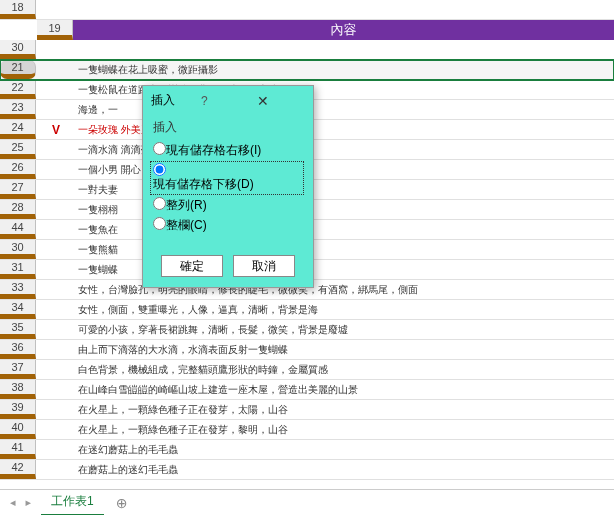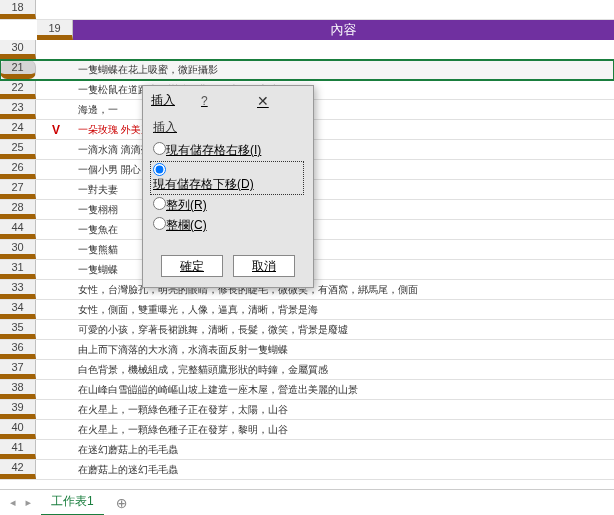--- a/index.html
+++ b/index.html
@@ -7,21 +7,21 @@
 .grid { position: relative; }
 .header-row { display: flex; height: 20px; background: #7030a0; color: #fff; margin-left: 37px; }
 .row { display: flex; height: 20px; border-bottom: 1px solid #e0e0e0; align-items: center; }
 .row-head { width: 36px; height: 100%; background: #f0f0f0; border-right: 1px solid #c0c0c0; border-bottom: 5px solid #a16207; display: flex; align-items: center; justify-content: center; color: #444; font-size: 11px; }
 .row-head.sel { background: #d5d5d5; border-radius: 7px; }
 .col-v { width: 40px; display: flex; align-items: center; justify-content: center; color: #c00; font-weight: bold; }
 .col-content { flex: 1; padding-left: 2px; color: #333; overflow: hidden; white-space: nowrap; font-size: 10px; }
 .header-content { flex: 1; text-align: center; line-height: 20px; font-size: 13px; }
 .highlight-row .col-content { color: #c00; }
 .selected-row { outline: 2px solid #1a7e3e; outline-offset: -1px; background: #f5f5f5; }
-.dialog { position: absolute; left: 142px; top: 85px; width: 172px; background: #e5e5e5; border: 1px solid #999; box-shadow: 2px 2px 8px rgba(0,0,0,0.3); text-decoration: underline; }
+.dialog { position: absolute; left: 142px; top: 85px; width: 172px; background: #5eead4; border: 1px solid #999; box-shadow: 2px 2px 8px rgba(0,0,0,0.3); }
 .dialog-title { display: flex; align-items: center; padding: 6px 8px; font-size: 12px; }
 .dialog-title span { flex: 1; }
 .dialog-help { padding: 0 8px; color: #555; cursor: pointer; }
 .dialog-close { padding: 0 6px; color: #333; cursor: pointer; font-size: 14px; }
 .dialog-body { padding: 4px 10px 10px 10px; }
 .dialog-label { font-size: 12px; margin-bottom: 6px; color: #333; }
 .radio-item { display: flex; align-items: flex-start; margin: 3px 0; font-size: 12px; }
 .radio-item input { margin: 0; }
 .radio-item.focused { outline: 1px dotted #333; padding: 1px 2px; margin-left: -2px; flex-direction: column; }
 .dialog-buttons { display: flex; justify-content: center; gap: 10px; padding: 8px 10px 10px 10px; }

